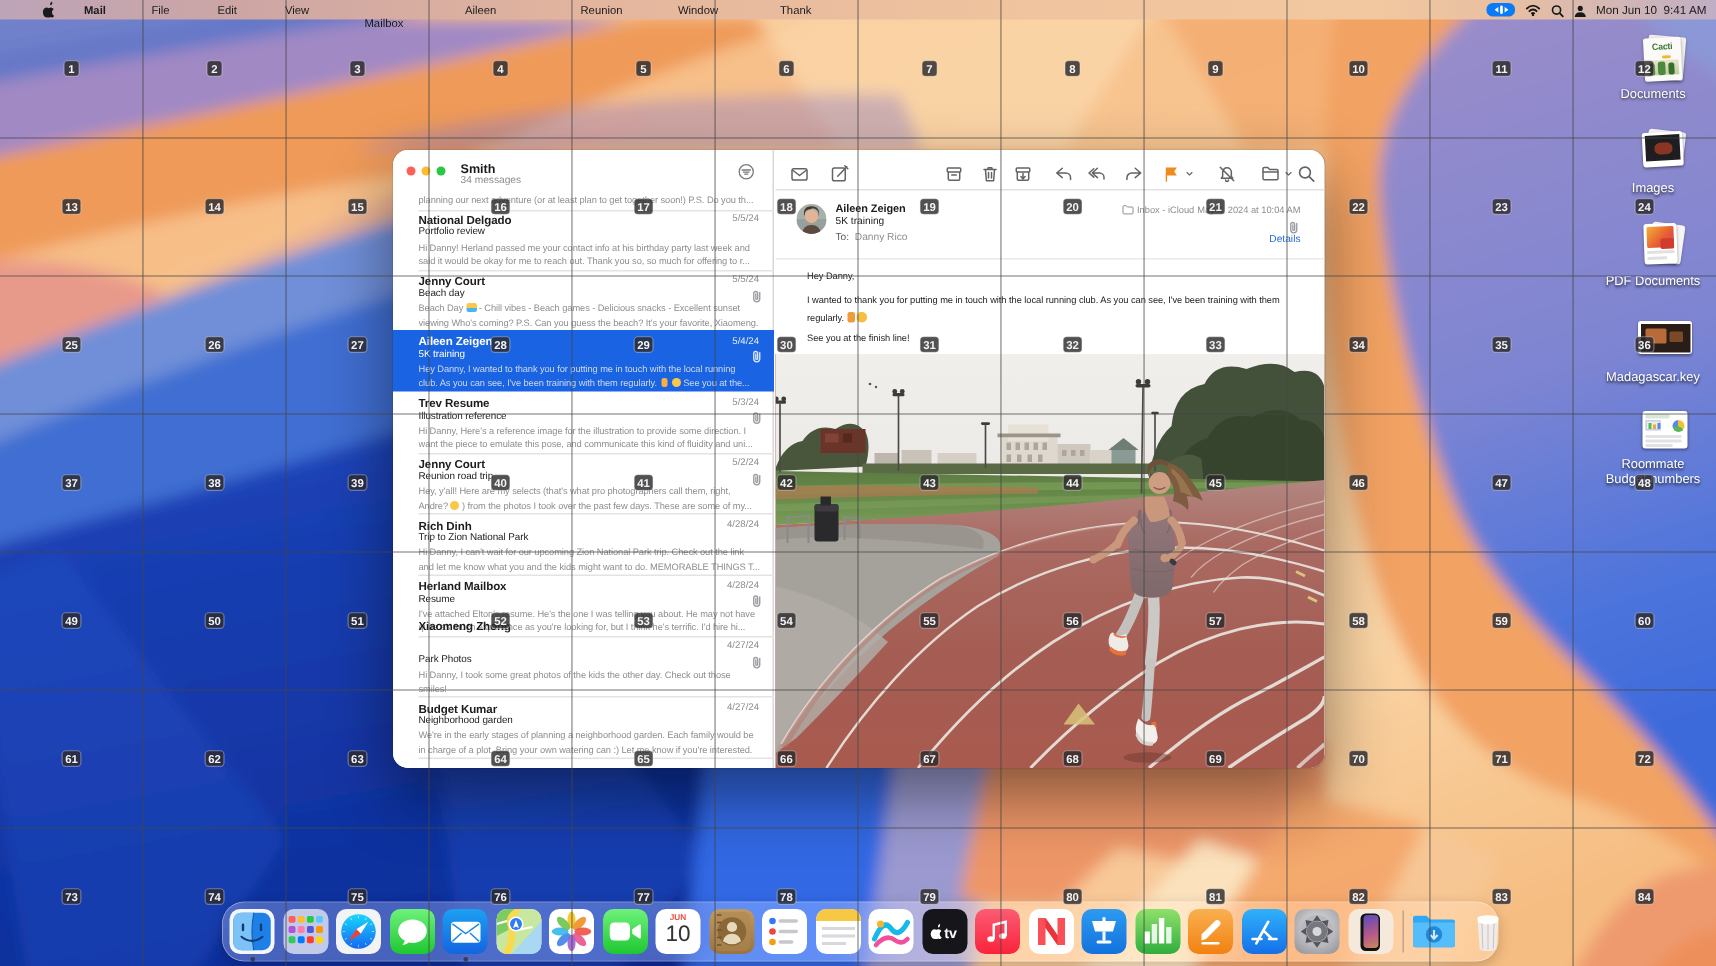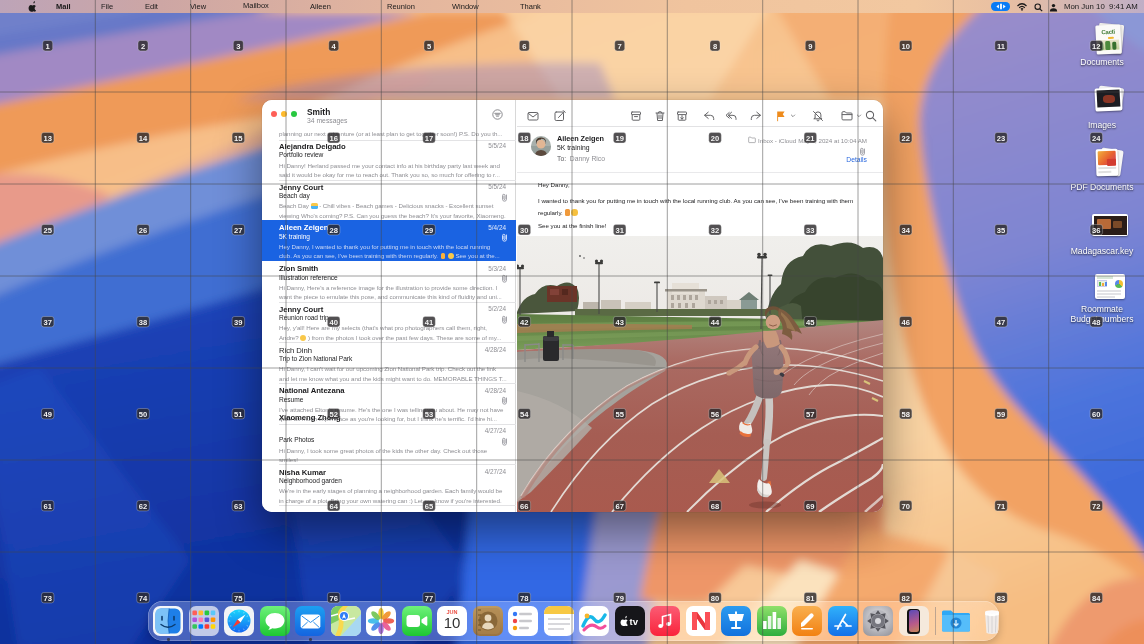--- a/index.html
+++ b/index.html
@@ -85,21 +85,21 @@
 <div class="abs" id="menubar" style="left:0;top:0;width:1144px;height:12.5px;
   background:linear-gradient(90deg,#bda4b8 0%,#cda6a4 14%,#e4b69e 36%,#f0c49e 60%,#f2c8a0 80%,#e8bfa2 88%,#bfaec6 100%);
   font-size:7.5px; color:#1a1a1a;">
       <svg width="9" height="11" viewBox="0 0 13 16" style="position:absolute;left:27px;top:1px">
         <path d="M9.2,2.6 q0.3,-1.8 2,-2.6 q0.6,1.6 -0.3,3 q-0.9,1.3 -1.9,-0.4 Z M6.4,15.6 q-2.6,0 -3.6,-2.6 q-1.2,-3.1 0.2,-5.5 q1,-1.6 2.8,-1.6 q1.1,0 2.1,0.6 q1,-0.6 2.1,-0.6 q1.9,0 2.8,1.6 q-1.9,1.1 -1.7,3.4 q0.2,2.2 2.1,3.1 q-0.6,1.4 -1.7,1.5 q-0.9,0 -1.8,-0.5 q-0.9,0.5 -1.9,0.5 Z" fill="#1a1a1a"></path>
       </svg>
       <span style="position:absolute;left:56px;top:2px;font-weight:bold;">Mail</span>
       <span style="position:absolute;left:101px;top:2px;">File</span>
       <span style="position:absolute;left:145px;top:2px;">Edit</span>
       <span style="position:absolute;left:190px;top:2px;">View</span>
-      <span style="position:absolute;left:243px;top:1px;">Mailbox</span>
+      <span style="position:absolute;left:243px;top:11px;">Mailbox</span>
       <span style="position:absolute;left:310px;top:2px;">Aileen</span>
       <span style="position:absolute;left:387px;top:2px;">Reunion</span>
       <span style="position:absolute;left:452px;top:2px;">Window</span>
       <span style="position:absolute;left:520px;top:2px;">Thank</span>
       <span style="position:absolute;left:991px;top:2px;width:19px;height:8.5px;background:#0a7bf5;border-radius:4.2px;"></span>
       <svg style="position:absolute;left:994.5px;top:2.8px" width="12" height="7" viewBox="0 0 12 7">
         <rect x="5.1" y="0.6" width="1.8" height="5.8" rx="0.9" fill="#fff"></rect>
         <path d="M3.9,1.6 L1.4,3.5 L3.9,5.4 Z" fill="#fff"></path>
         <path d="M8.1,1.6 L10.6,3.5 L8.1,5.4 Z" fill="#fff"></path>
       </svg>
@@ -180,78 +180,78 @@
   <div class="abs" id="leftpane" style="left:0;top:0;width:254px;height:412px;border-right:1px solid #d8d8d8;background:#fff;">
 <div style="position:absolute;left:0;top:0;width:254px;height:412px;overflow:hidden;">
 <div style="position:absolute;left:45px;top:7px;font-size:8.4px;font-weight:bold;color:#1c1c1e;">Smith</div>
 <div style="position:absolute;left:45px;top:17px;font-size:6.8px;color:#8e8e93;">34 messages</div>
 <svg width="11" height="11" viewBox="0 0 14 14" style="position:absolute;left:230px;top:9px;">
             <circle cx="7" cy="7" r="6" stroke="#7a7a7e" stroke-width="1.1" fill="none"></circle>
             <path d="M3.5,5.5 h7 M4.6,7.3 h4.8 M5.7,9.1 h2.6" stroke="#7a7a7e" stroke-width="1.1" fill="none" stroke-linecap="round"></path>
           </svg>
 <div style="position:absolute;left:17px;top:30px;width:228px;font-size:6.2px;letter-spacing:-0.05px;color:#8e8e93;white-space:nowrap;overflow:hidden;">planning our next adventure (or at least plan to get together soon!) P.S. Do you th...</div>
 <div style="position:absolute;left:17px;top:39.5px;width:237px;height:1px;background:#e3e3e5;"></div>
-<div style="position:absolute;left:17px;top:42.0px;font-size:7.7px;font-weight:bold;letter-spacing:-0.05px;color:#1c1c1e;">Alejandra Delgado</div>
+<div style="position:absolute;left:17px;top:42.0px;font-size:7.7px;font-weight:bold;letter-spacing:-0.05px;color:#1c1c1e;">National Delgado</div>
 <div style="position:absolute;right:10px;top:42.4px;font-size:6.4px;color:#8e8e93;">5/5/24</div>
 <div style="position:absolute;left:17px;top:51.4px;font-size:6.6px;letter-spacing:-0.05px;color:#1c1c1e;">Portfolio review</div>
 <div style="position:absolute;left:17px;top:60.6px;width:228px;font-size:6.2px;letter-spacing:-0.05px;line-height:9.4px;color:#8e8e93;white-space:nowrap;overflow:hidden;">Hi Danny! Herland passed me your contact info at his birthday party last week and<br>said it would be okay for me to reach out. Thank you so, so much for offering to r...</div>
 <div style="position:absolute;left:17px;top:79.5px;width:237px;height:1px;background:#e3e3e5;"></div>
 <div style="position:absolute;left:17px;top:82.7px;font-size:7.7px;font-weight:bold;letter-spacing:-0.05px;color:#1c1c1e;">Jenny Court</div>
 <div style="position:absolute;right:10px;top:83.1px;font-size:6.4px;color:#8e8e93;">5/5/24</div>
 <div style="position:absolute;left:17px;top:92.1px;font-size:6.6px;letter-spacing:-0.05px;color:#1c1c1e;">Beach day</div>
 <svg width="7" height="9" viewBox="0 0 7 9" style="position:absolute;right:8px;top:92.5px">
             <path d="M5.5,2 L5.5,6.2 a2,2 0 0 1 -4,0 L1.5,2.6 a1.3,1.3 0 0 1 2.6,0 L4.1,6 a0.6,0.6 0 0 1 -1.2,0 L2.9,3" stroke="#9a9aa0" stroke-width="0.9" fill="none" stroke-linecap="round"></path>
           </svg>
 <div style="position:absolute;left:17px;top:101.3px;width:228px;font-size:6.2px;letter-spacing:-0.05px;line-height:9.4px;color:#8e8e93;white-space:nowrap;overflow:hidden;">Beach Day <span style="display:inline-block;width:7px;height:6px;border-radius:1.5px;background:linear-gradient(180deg,#f9c84a 55%,#4ab3f4 45%);vertical-align:-1px;"></span> - Chill vibes - Beach games - Delicious snacks - Excellent sunset<br>viewing Who's coming? P.S. Can you guess the beach? It's your favorite, Xiaomeng.</div>
 <div style="position:absolute;left:0;top:120.2px;width:254px;height:40.7px;background:#1a63e2;"></div>
 <div style="position:absolute;left:17px;top:123.4px;font-size:7.7px;font-weight:bold;letter-spacing:-0.05px;color:#ffffff;">Aileen Zeigen</div>
 <div style="position:absolute;right:10px;top:123.8px;font-size:6.4px;color:#e4ecfc;">5/4/24</div>
 <div style="position:absolute;left:17px;top:132.8px;font-size:6.6px;letter-spacing:-0.05px;color:#ffffff;">5K training</div>
 <svg width="7" height="9" viewBox="0 0 7 9" style="position:absolute;right:8px;top:133.2px">
             <path d="M5.5,2 L5.5,6.2 a2,2 0 0 1 -4,0 L1.5,2.6 a1.3,1.3 0 0 1 2.6,0 L4.1,6 a0.6,0.6 0 0 1 -1.2,0 L2.9,3" stroke="#dce6ff" stroke-width="0.9" fill="none" stroke-linecap="round"></path>
           </svg>
 <div style="position:absolute;left:17px;top:142.0px;width:228px;font-size:6.2px;letter-spacing:-0.05px;line-height:9.4px;color:#cdd9f4;white-space:nowrap;overflow:hidden;">Hey Danny, I wanted to thank you for putting me in touch with the local running<br>club. As you can see, I've been training with them regularly. <span style="display:inline-block;width:4.5px;height:6.5px;border-radius:1.5px;background:#f9b13c;vertical-align:-1px;margin:0 1px;"></span> <span style="display:inline-block;width:6px;height:6px;border-radius:50%;background:#f9c84a;vertical-align:-1px;"></span> See you at the...</div>
-<div style="position:absolute;left:17px;top:164.1px;font-size:7.7px;font-weight:bold;letter-spacing:-0.05px;color:#1c1c1e;">Zion Smith</div>
+<div style="position:absolute;left:17px;top:164.1px;font-size:7.7px;font-weight:bold;letter-spacing:-0.05px;color:#1c1c1e;">Trev Resume</div>
 <div style="position:absolute;right:10px;top:164.5px;font-size:6.4px;color:#8e8e93;">5/3/24</div>
 <div style="position:absolute;left:17px;top:173.5px;font-size:6.6px;letter-spacing:-0.05px;color:#1c1c1e;">Illustration reference</div>
 <svg width="7" height="9" viewBox="0 0 7 9" style="position:absolute;right:8px;top:173.9px">
             <path d="M5.5,2 L5.5,6.2 a2,2 0 0 1 -4,0 L1.5,2.6 a1.3,1.3 0 0 1 2.6,0 L4.1,6 a0.6,0.6 0 0 1 -1.2,0 L2.9,3" stroke="#9a9aa0" stroke-width="0.9" fill="none" stroke-linecap="round"></path>
           </svg>
 <div style="position:absolute;left:17px;top:182.7px;width:228px;font-size:6.2px;letter-spacing:-0.05px;line-height:9.4px;color:#8e8e93;white-space:nowrap;overflow:hidden;">Hi Danny, Here's a reference image for the illustration to provide some direction. I<br>want the piece to emulate this pose, and communicate this kind of fluidity and uni...</div>
 <div style="position:absolute;left:17px;top:201.6px;width:237px;height:1px;background:#e3e3e5;"></div>
 <div style="position:absolute;left:17px;top:204.8px;font-size:7.7px;font-weight:bold;letter-spacing:-0.05px;color:#1c1c1e;">Jenny Court</div>
 <div style="position:absolute;right:10px;top:205.2px;font-size:6.4px;color:#8e8e93;">5/2/24</div>
 <div style="position:absolute;left:17px;top:214.2px;font-size:6.6px;letter-spacing:-0.05px;color:#1c1c1e;">Reunion road trip</div>
 <svg width="7" height="9" viewBox="0 0 7 9" style="position:absolute;right:8px;top:214.6px">
             <path d="M5.5,2 L5.5,6.2 a2,2 0 0 1 -4,0 L1.5,2.6 a1.3,1.3 0 0 1 2.6,0 L4.1,6 a0.6,0.6 0 0 1 -1.2,0 L2.9,3" stroke="#9a9aa0" stroke-width="0.9" fill="none" stroke-linecap="round"></path>
           </svg>
 <div style="position:absolute;left:17px;top:223.4px;width:228px;font-size:6.2px;letter-spacing:-0.05px;line-height:9.4px;color:#8e8e93;white-space:nowrap;overflow:hidden;">Hey, y'all! Here are my selects (that's what pro photographers call them, right,<br>Andre? <span style="display:inline-block;width:6px;height:6px;border-radius:50%;background:#f9c84a;vertical-align:-1px;"></span> ) from the photos I took over the past few days. These are some of my...</div>
 <div style="position:absolute;left:17px;top:242.3px;width:237px;height:1px;background:#e3e3e5;"></div>
-<div style="position:absolute;left:17px;top:245.5px;font-size:7.7px;font-weight:normal;letter-spacing:-0.05px;color:#1c1c1e;">Rich Dinh</div>
+<div style="position:absolute;left:17px;top:245.5px;font-size:7.7px;font-weight:bold;letter-spacing:-0.05px;color:#1c1c1e;">Rich Dinh</div>
 <div style="position:absolute;right:10px;top:245.9px;font-size:6.4px;color:#8e8e93;">4/28/24</div>
 <div style="position:absolute;left:17px;top:254.9px;font-size:6.6px;letter-spacing:-0.05px;color:#1c1c1e;">Trip to Zion National Park</div>
 <div style="position:absolute;left:17px;top:264.1px;width:228px;font-size:6.2px;letter-spacing:-0.05px;line-height:9.4px;color:#8e8e93;white-space:nowrap;overflow:hidden;">Hi Danny, I can't wait for our upcoming Zion National Park trip. Check out the link<br>and let me know what you and the kids might want to do. MEMORABLE THINGS T...</div>
 <div style="position:absolute;left:17px;top:283.0px;width:237px;height:1px;background:#e3e3e5;"></div>
-<div style="position:absolute;left:17px;top:286.2px;font-size:7.7px;font-weight:bold;letter-spacing:-0.05px;color:#1c1c1e;">National Antezana</div>
+<div style="position:absolute;left:17px;top:286.2px;font-size:7.7px;font-weight:bold;letter-spacing:-0.05px;color:#1c1c1e;">Herland Mailbox</div>
 <div style="position:absolute;right:10px;top:286.6px;font-size:6.4px;color:#8e8e93;">4/28/24</div>
 <div style="position:absolute;left:17px;top:295.6px;font-size:6.6px;letter-spacing:-0.05px;color:#1c1c1e;">Resume</div>
 <svg width="7" height="9" viewBox="0 0 7 9" style="position:absolute;right:8px;top:296.0px">
             <path d="M5.5,2 L5.5,6.2 a2,2 0 0 1 -4,0 L1.5,2.6 a1.3,1.3 0 0 1 2.6,0 L4.1,6 a0.6,0.6 0 0 1 -1.2,0 L2.9,3" stroke="#9a9aa0" stroke-width="0.9" fill="none" stroke-linecap="round"></path>
           </svg>
 <div style="position:absolute;left:17px;top:304.8px;width:228px;font-size:6.2px;letter-spacing:-0.05px;line-height:9.4px;color:#8e8e93;white-space:nowrap;overflow:hidden;">I've attached Elton's resume. He's the one I was telling you about. He may not have<br>quite as much experience as you're looking for, but I think he's terrific. I'd hire hi...</div>
 <div style="position:absolute;left:17px;top:323.7px;width:237px;height:1px;background:#e3e3e5;"></div>
 <div style="position:absolute;left:17px;top:313px;font-size:7.7px;font-weight:bold;letter-spacing:-0.05px;color:#1c1c1e;">Xiaomeng Zhong</div>
 <div style="position:absolute;right:10px;top:327.3px;font-size:6.4px;color:#8e8e93;">4/27/24</div>
 <div style="position:absolute;left:17px;top:336.3px;font-size:6.6px;letter-spacing:-0.05px;color:#1c1c1e;">Park Photos</div>
 <svg width="7" height="9" viewBox="0 0 7 9" style="position:absolute;right:8px;top:336.7px">
             <path d="M5.5,2 L5.5,6.2 a2,2 0 0 1 -4,0 L1.5,2.6 a1.3,1.3 0 0 1 2.6,0 L4.1,6 a0.6,0.6 0 0 1 -1.2,0 L2.9,3" stroke="#9a9aa0" stroke-width="0.9" fill="none" stroke-linecap="round"></path>
           </svg>
 <div style="position:absolute;left:17px;top:345.5px;width:228px;font-size:6.2px;letter-spacing:-0.05px;line-height:9.4px;color:#8e8e93;white-space:nowrap;overflow:hidden;">Hi Danny, I took some great photos of the kids the other day. Check out those<br>smiles!</div>
 <div style="position:absolute;left:17px;top:364.4px;width:237px;height:1px;background:#e3e3e5;"></div>
-<div style="position:absolute;left:17px;top:367.6px;font-size:7.7px;font-weight:bold;letter-spacing:-0.05px;color:#1c1c1e;">Nisha Kumar</div>
+<div style="position:absolute;left:17px;top:367.6px;font-size:7.7px;font-weight:bold;letter-spacing:-0.05px;color:#1c1c1e;">Budget Kumar</div>
 <div style="position:absolute;right:10px;top:368.0px;font-size:6.4px;color:#8e8e93;">4/27/24</div>
 <div style="position:absolute;left:17px;top:377.0px;font-size:6.6px;letter-spacing:-0.05px;color:#1c1c1e;">Neighborhood garden</div>
 <div style="position:absolute;left:17px;top:386.2px;width:228px;font-size:6.2px;letter-spacing:-0.05px;line-height:9.4px;color:#8e8e93;white-space:nowrap;overflow:hidden;">We're in the early stages of planning a neighborhood garden. Each family would be<br>in charge of a plot. Bring your own watering can :) Let me know if you're interested.</div>
 <div style="position:absolute;left:17px;top:405.1px;width:237px;height:1px;background:#e3e3e5;"></div>
 </div>
 </div>
 
   <div class="abs" id="rightpane" style="left:255px;top:0;width:366px;height:412px;background:#fff;">
 <svg width="12" height="12" viewBox="0 0 12 12" style="position:absolute;left:10px;top:9.5px">
           <g stroke="#636366" stroke-width="1.0" fill="none" stroke-linecap="round" stroke-linejoin="round">

